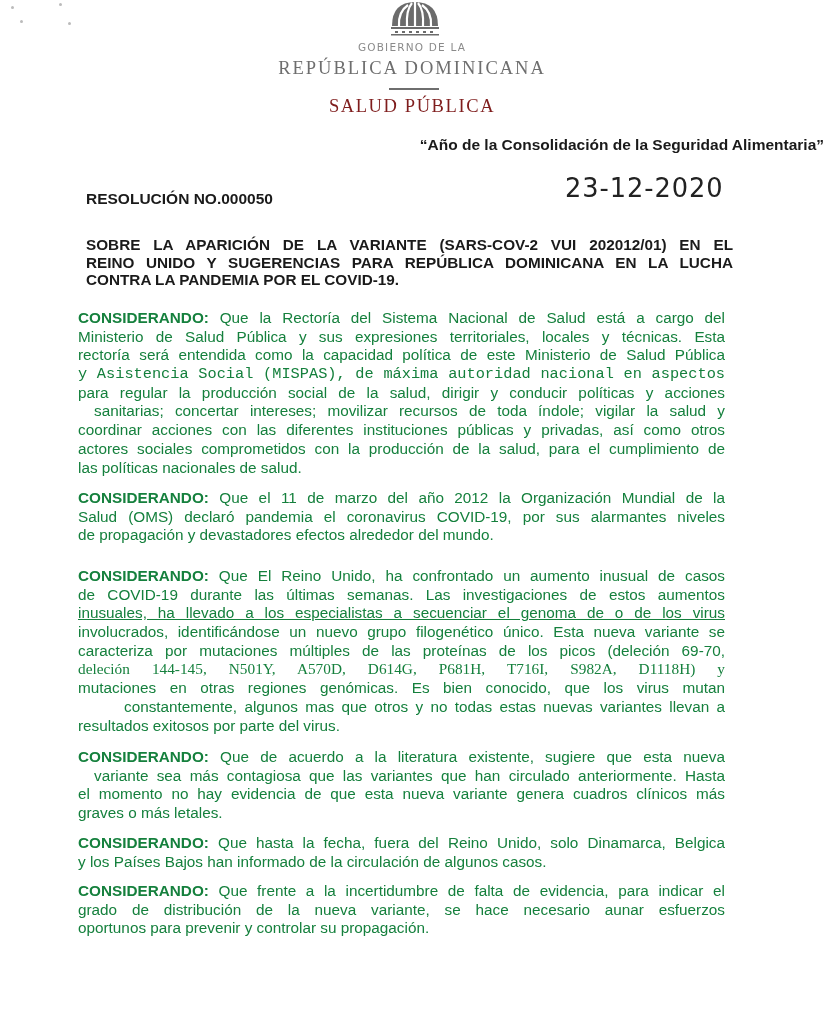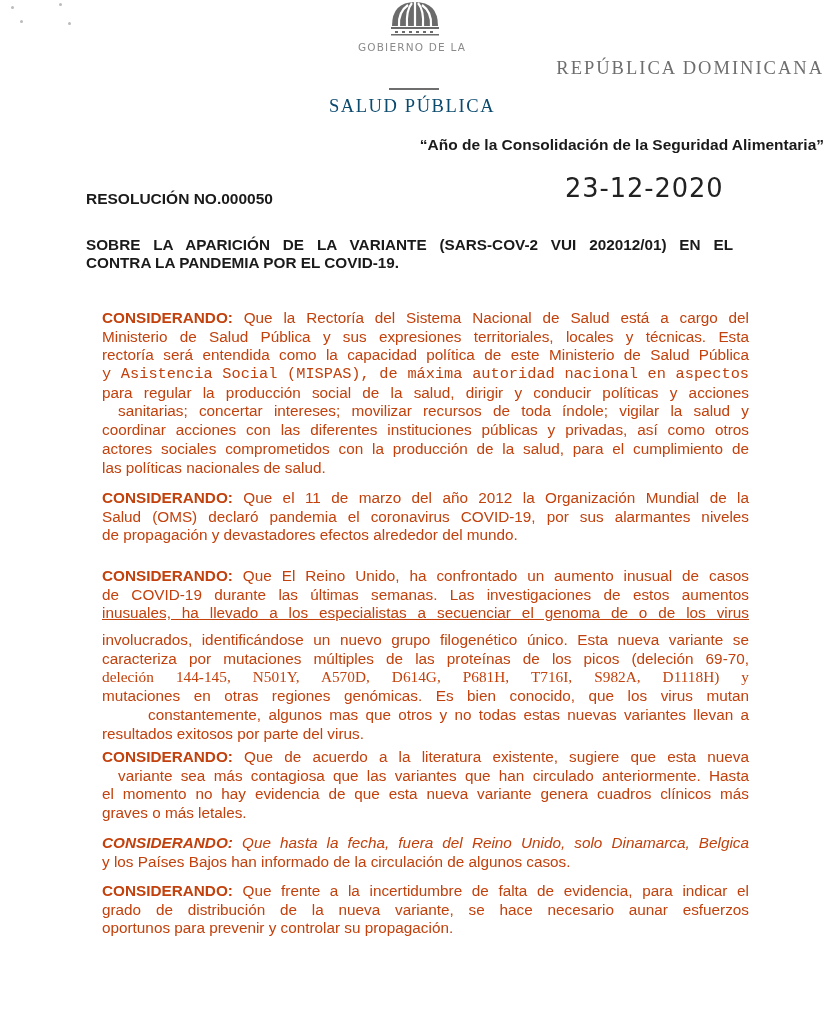--- a/index.html
+++ b/index.html
@@ -27,40 +27,40 @@
       left: 0; right: 0; top: 41px;
       text-align: center;
       font-family: "DejaVu Sans", sans-serif;
       font-size: 10.5px;
       letter-spacing: 1.2px;
       color: #8a8a8a;
     }
     .gov-line2 {
       position: absolute;
       left: 0; right: 0; top: 58px;
-      text-align: right;
+      text-align: center;
       font-family: "Liberation Serif", serif;
       font-size: 18.5px;
       letter-spacing: 2px;
       color: #6e6e6e;
     }
     .gov-rule {
       position: absolute;
       left: 389px; top: 88px;
       width: 50px; height: 2px;
       background: #6e6e6e;
     }
     .ministry {
       position: absolute;
       left: 0; right: 0; top: 96px;
       text-align: center;
       font-family: "Liberation Serif", serif;
       font-size: 18.5px;
       letter-spacing: 1.6px;
-      color: #0c4a6e;
+      color: #7f1d1d;
     }
     .year-motto {
       position: absolute;
       left: 0; right: 0; top: 136px;
       padding-left: 14px;
       text-align: right;
       font-weight: bold;
       font-size: 15.5px;
       color: #1a1a1a;
     }
@@ -85,25 +85,25 @@
       position: absolute;
       left: 86px; top: 236px;
       width: 647px;
       font-weight: bold;
       font-size: 15.3px;
       line-height: 17.5px;
       color: #1a1a1a;
     }
     .para {
       position: absolute;
-      left: 102px;
+      left: 78px;
       width: 647px;
       font-size: 15.3px;
       line-height: 18.7px;
-      color: #c2410c;
+      color: #15803d;
     }
     .line {
       display: block;
       text-align: justify;
       text-align-last: justify;
       white-space: nowrap;
       height: 18.7px;
     }
     .subject .line { height: 17.5px; }
     .line.last { text-align-last: left; }
@@ -150,20 +150,21 @@
   <div class="ministry">SALUD PÚBLICA</div>
 </header>
 
 <div class="year-motto">“Año de la Consolidación de la Seguridad Alimentaria”</div>
 
 <div class="resolution-no">RESOLUCIÓN NO.000050</div>
 <div class="date-stamp">23-12-2020</div>
 
 <div class="subject">
   <span class="line" style="white-space: normal; overflow: hidden;">SOBRE LA APARICIÓN DE LA VARIANTE (SARS-COV-2 VUI 202012/01) EN EL</span>
+  <span class="line" style="white-space: normal; overflow: hidden;">REINO UNIDO Y SUGERENCIAS PARA REPÚBLICA DOMINICANA EN LA LUCHA</span>
   <span class="line last" style="white-space: normal; overflow: hidden;">CONTRA LA PANDEMIA POR EL COVID-19.</span>
 </div>
 
 <section class="para" style="top:309px;">
   <span class="line" style="white-space: normal; overflow: hidden;"><span class="lbl">CONSIDERANDO:</span><span> Que la Rectoría del Sistema Nacional de Salud está a cargo del</span></span>
   <span class="line" style="white-space: normal; overflow: hidden;">Ministerio de Salud Pública y sus expresiones territoriales, locales y técnicas. Esta</span>
   <span class="line" style="white-space: normal; overflow: hidden;">rectoría será entendida como la capacidad política de este Ministerio de Salud Pública</span>
   <span class="line" style="white-space: normal; overflow: hidden; font-family: Liberation Mono, monospace;">y Asistencia Social (MISPAS), de máxima autoridad nacional en aspectos de salud,</span>
   <span class="line" style="white-space: normal; overflow: hidden;">para regular la producción social de la salud, dirigir y conducir políticas y acciones</span>
   <span class="line" style="white-space: normal; overflow: hidden; margin-left: 16px;">sanitarias; concertar intereses; movilizar recursos de toda índole; vigilar la salud y</span>
@@ -175,37 +176,37 @@
 <section class="para" style="top:489px;">
   <span class="line" style="white-space: normal; overflow: hidden;"><span class="lbl">CONSIDERANDO:</span><span> Que el 11 de marzo del año 2012 la Organización Mundial de la</span></span>
   <span class="line" style="white-space: normal; overflow: hidden;">Salud (OMS) declaró pandemia el coronavirus COVID-19, por sus alarmantes niveles</span>
   <span class="line last" style="white-space: normal; overflow: hidden;">de propagación y devastadores efectos alrededor del mundo.</span>
 </section>
 
 <section class="para" style="top:567px;">
   <span class="line" style="white-space: normal; overflow: hidden;"><span class="lbl">CONSIDERANDO:</span><span> Que El Reino Unido, ha confrontado un aumento inusual de casos</span></span>
   <span class="line" style="white-space: normal; overflow: hidden;">de COVID-19 durante las últimas semanas. Las investigaciones de estos aumentos</span>
   <span class="line" style="white-space: normal; overflow: hidden; text-decoration: underline;">inusuales, ha llevado a los especialistas a secuenciar el genoma de o de los virus</span>
-  <span class="line" style="white-space: normal; overflow: hidden; margin-top: 8px;">involucrados, identificándose un nuevo grupo filogenético único. Esta nueva variante se</span>
+  <span class="line" style="white-space: normal; overflow: hidden;">involucrados, identificándose un nuevo grupo filogenético único. Esta nueva variante se</span>
   <span class="line" style="white-space: normal; overflow: hidden;">caracteriza por mutaciones múltiples de las proteínas de los picos (deleción 69-70,</span>
   <span class="line" style="white-space: normal; overflow: hidden; font-family: Liberation Serif, serif;">deleción 144-145, N501Y, A570D, D614G, P681H, T716I, S982A, D1118H) y</span>
   <span class="line" style="white-space: normal; overflow: hidden;">mutaciones en otras regiones genómicas. Es bien conocido, que los virus mutan</span>
   <span class="line" style="white-space: normal; overflow: hidden; margin-left: 46px;">constantemente, algunos mas que otros y no todas estas nuevas variantes llevan a</span>
   <span class="line last" style="white-space: normal; overflow: hidden;">resultados exitosos por parte del virus.</span>
 </section>
 
 <section class="para" style="top:748px;">
   <span class="line" style="white-space: normal; overflow: hidden;"><span class="lbl">CONSIDERANDO:</span><span> Que de acuerdo a la literatura existente, sugiere que esta nueva</span></span>
   <span class="line" style="white-space: normal; overflow: hidden; margin-left: 16px;">variante sea más contagiosa que las variantes que han circulado anteriormente. Hasta</span>
   <span class="line" style="white-space: normal; overflow: hidden;">el momento no hay evidencia de que esta nueva variante genera cuadros clínicos más</span>
   <span class="line last" style="white-space: normal; overflow: hidden;">graves o más letales.</span>
 </section>
 
 <section class="para" style="top:834px;">
-  <span class="line" style="white-space: normal; overflow: hidden; font-style: italic;"><span class="lbl">CONSIDERANDO:</span><span> Que hasta la fecha, fuera del Reino Unido, solo Dinamarca, Belgica</span></span>
+  <span class="line" style="white-space: normal; overflow: hidden;"><span class="lbl">CONSIDERANDO:</span><span> Que hasta la fecha, fuera del Reino Unido, solo Dinamarca, Belgica</span></span>
   <span class="line last" style="white-space: normal; overflow: hidden;">y los Países Bajos han informado de la circulación de algunos casos.</span>
 </section>
 
 <section class="para" style="top:882px;">
   <span class="line" style="white-space: normal; overflow: hidden;"><span class="lbl">CONSIDERANDO:</span><span> Que frente a la incertidumbre de falta de evidencia, para indicar el</span></span>
   <span class="line" style="white-space: normal; overflow: hidden;">grado de distribución de la nueva variante, se hace necesario aunar esfuerzos</span>
   <span class="line last" style="white-space: normal; overflow: hidden;">oportunos para prevenir y controlar su propagación.</span>
 </section>
 
 </body></html>

